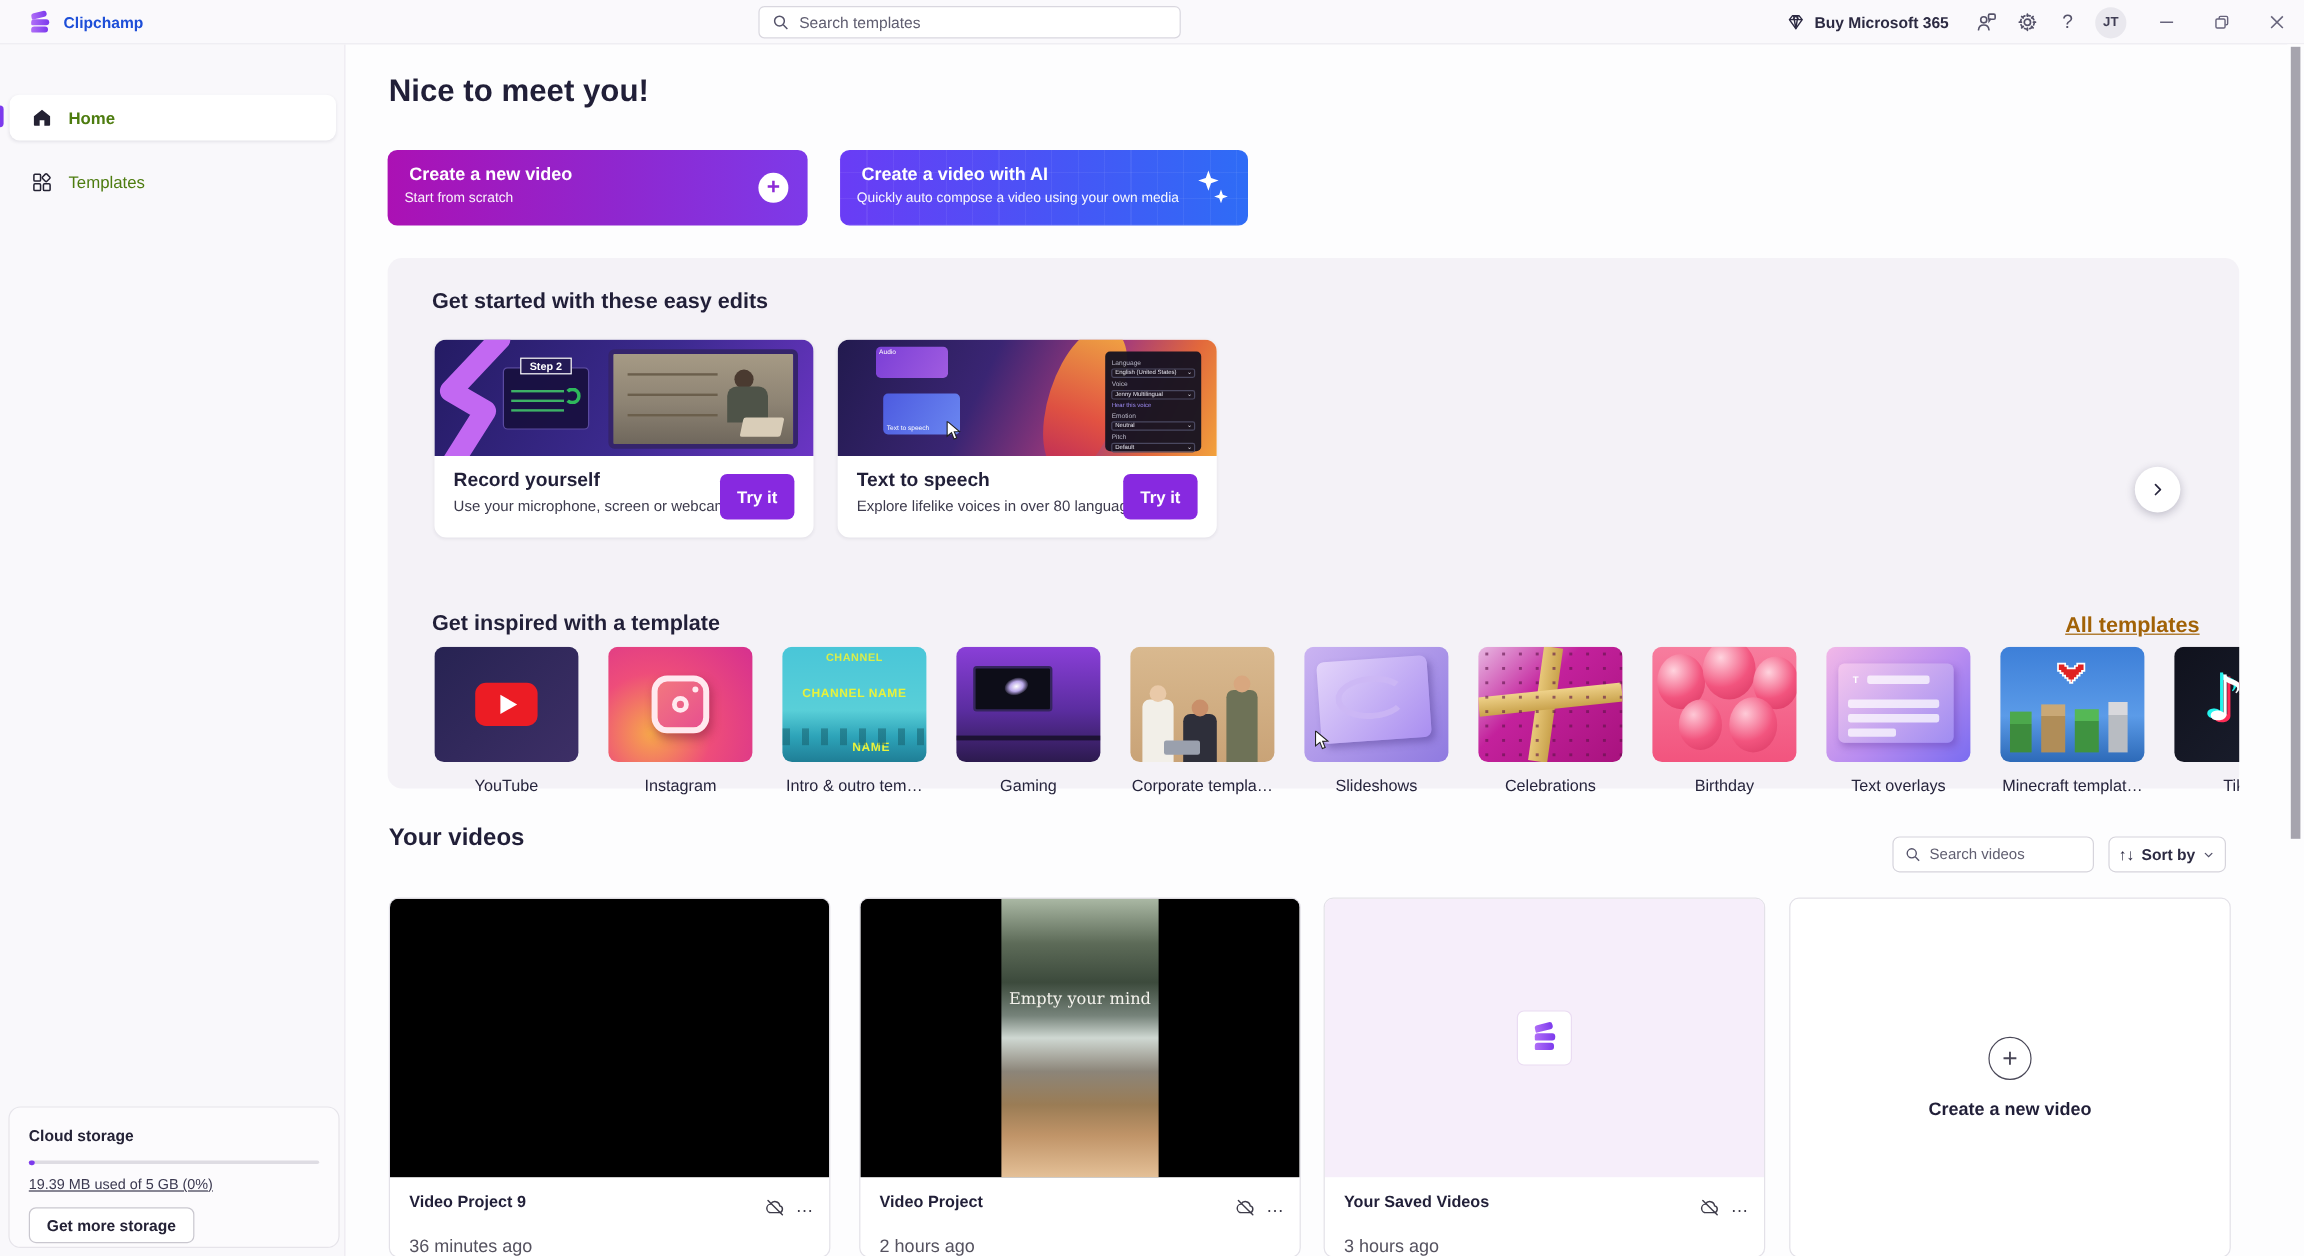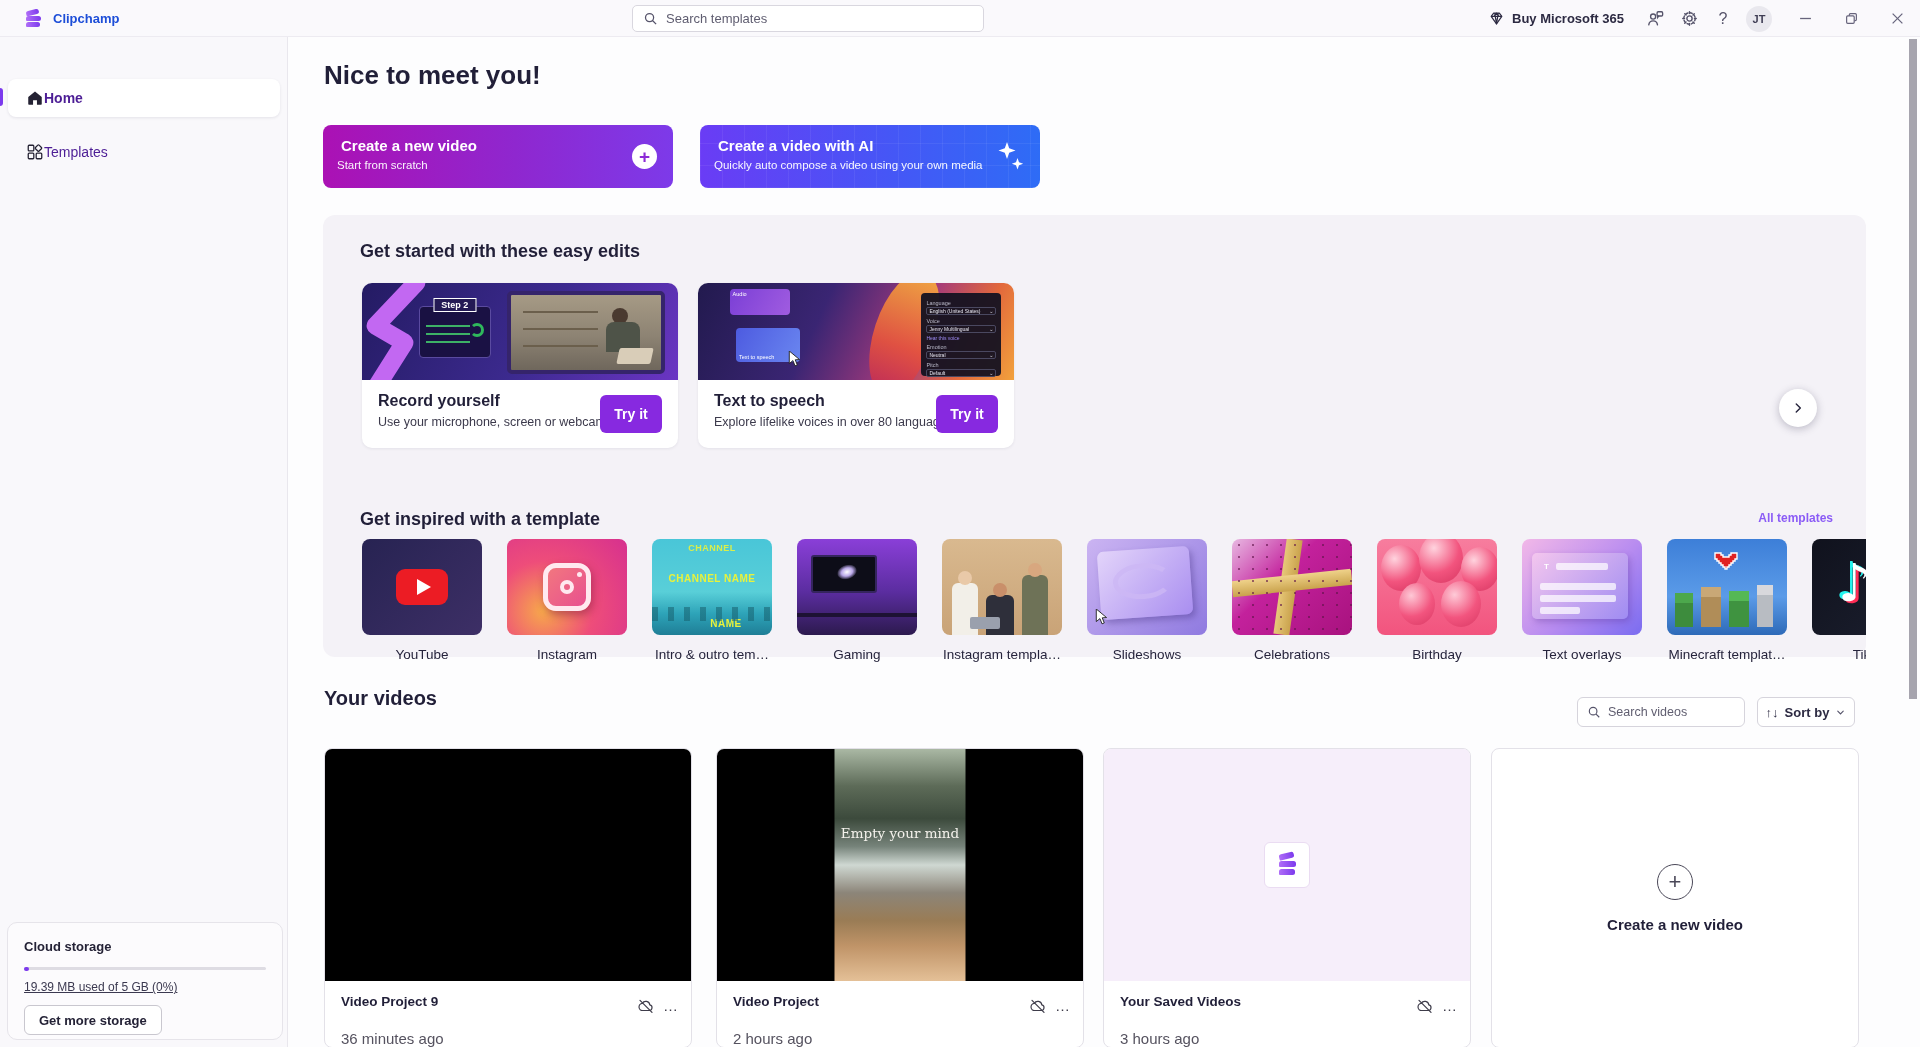--- a/index.html
+++ b/index.html
@@ -18,21 +18,21 @@
   #top-search input { border:none; outline:none; flex:1; font-size:13px; font-family:inherit; color:#3a384a; background:transparent; }
   #top-search input::placeholder { color:#5f5d70; }
   .tb-right { position:absolute; right:0; top:0; height:37px; display:flex; align-items:center; }
   .buy-btn { display:flex; align-items:center; gap:7px; font-size:13px; font-weight:600; color:#2c2a42; margin-right:14px; cursor:default; }
   .tb-icon { width:34px; height:37px; display:flex; align-items:center; justify-content:center; color:#55536a; }
   .avatar { width:26px; height:26px; border-radius:50%; background:#e9e8ee; color:#3f3d54; font-size:11px; font-weight:700; display:flex; align-items:center; justify-content:center; margin:0 10px 0 6px; }
   .win-ctl { width:46px; height:37px; display:flex; align-items:center; justify-content:center; color:#67647c; }
 
   
   #sidebar { position:absolute; left:0; top:37px; width:288px; height:1010px; background:#f9f8fb; border-right:1px solid #e9e7ed; }
-  .nav-item { position:absolute; left:8px; width:272px; height:38px; border-radius:8px; display:flex; align-items:center; padding-left:18px; font-size:14px; color:#4c1d95; cursor:pointer; }
+  .nav-item { position:absolute; left:8px; width:272px; height:38px; border-radius:8px; display:flex; align-items:center; gap:13px; padding-left:18px; font-size:14px; color:#4d7c0f; cursor:pointer; }
   .nav-item.active { background:#ffffff; box-shadow:0 1px 3px rgba(40,35,70,.10); font-weight:600; }
   .active-bar { position:absolute; left:0; top:51px; width:3px; height:18px; border-radius:0 3px 3px 0; background:#7c3aed; }
   #cloud-card { position:absolute; left:7px; top:885px; width:276px; height:118px; background:#fcfbfd; border:1px solid #e6e4ea; border-radius:10px; padding:16px; }
   #cloud-card h4 { font-size:13px; font-weight:700; color:#242236; }
   .storage-track { margin-top:13px; width:100%; height:3px; border-radius:2px; background:#dedce3; position:relative; }
   .storage-fill { position:absolute; left:0; top:-0.5px; height:4px; width:5px; border-radius:2px; background:#7c3aed; }
   .storage-link { display:inline-block; margin-top:10px; font-size:12px; color:#3b3950; text-decoration:underline; cursor:pointer; }
   .storage-btn { margin-top:10px; height:30px; padding:0 14px; background:#fff; border:1px solid #c9c7cf; border-radius:6px; font-size:13px; font-weight:600; color:#242236; font-family:inherit; cursor:pointer; }
 
   
@@ -79,21 +79,21 @@
   .mc1 { left:10%; top:6%; width:60px; height:26px; background:linear-gradient(120deg,#7b3fd6,#a05ce0); }
   .mc2 { left:12%; top:46%; width:64px; height:34px; background:linear-gradient(120deg,#4d5be0,#6a86f0); display:flex; align-items:flex-end; }
   .tts-panel { position:absolute; right:4%; top:10%; width:80px; height:86%; background:#141221f2; border-radius:4px; padding:4px 5px; color:#cfcede; }
   .tts-panel .pl { font-size:5.5px; margin-top:3px; color:#b9b8c8; }
   .tts-panel .pd { margin-top:1px; height:8px; border:1px solid #4a4860; border-radius:2px; font-size:5px; color:#e6e5ef; display:flex; align-items:center; justify-content:space-between; padding:0 2px; }
   .tts-panel .plink { font-size:5px; color:#9f8cf5; margin-top:2px; }
   .cursor-svg { position:absolute; }
 
   
   #tpl-h { position:absolute; left:37px; top:294px; }
-  #tpl-link { position:absolute; right:33px; top:296px; font-size:12px; font-weight:700; color:#8b5cf6; cursor:pointer; }
+  #tpl-link { position:absolute; right:33px; top:296px; font-size:18px; font-weight:700; color:#a16207; cursor:pointer;text-decoration:underline; }
   #tiles-clip { position:absolute; left:39px; top:324px; width:1504px; height:150px; overflow:hidden; }
   .tile { position:absolute; top:0; width:120px; cursor:pointer; }
   .tile-thumb { width:120px; height:96px; border-radius:8px; position:relative; overflow:hidden; }
   .tile-label { margin-top:12px; text-align:center; font-size:13.5px; color:#26243c; white-space:nowrap; }
   .t-youtube { background:linear-gradient(135deg,#272352,#3d2f66); }
   .yt-play { position:absolute; left:50%; top:50%; transform:translate(-50%,-50%); width:52px; height:36px; background:#ec1c24; border-radius:9px; }
   .yt-play::after { content:""; position:absolute; left:21px; top:10px; border-left:14px solid #fff; border-top:8px solid transparent; border-bottom:8px solid transparent; }
   .t-instagram { background:radial-gradient(circle at 30% 75%,#f7a84b 0%,#ee4d7a 45%,#d6308f 100%); }
   .ig-box { position:absolute; left:50%; top:50%; transform:translate(-50%,-50%); width:48px; height:48px; border:5px solid #ffe9ef; border-radius:13px; background:linear-gradient(135deg,#f2777f,#e8508f); box-shadow:2px 4px 8px rgba(120,20,60,.45); }
   .ig-lens { position:absolute; left:12px; top:12px; width:14px; height:14px; border:4px solid #ffe9ef; border-radius:50%; }
@@ -405,21 +405,21 @@
         <div class="tile-label">Gaming</div>
       </div>
 
       <div class="tile" style="left:580px;">
         <div class="tile-thumb t-corporate">
             <div class="corp-p cp1"></div>
             <div class="corp-p cp2"></div>
             <div class="corp-p cp3"></div>
             <div class="corp-laptop"></div>
           </div>
-        <div class="tile-label">Instagram templa…</div>
+        <div class="tile-label">Corporate templa…</div>
       </div>
 
       <div class="tile" style="left:725px;">
         <div class="tile-thumb t-slideshows">
           <div class="slide-card">
               <div class="slide-swirl"></div>
             </div>
           <svg class="cursor-svg" style="left:8px; top:70px;" width="14" height="16" viewBox="0 0 12 14">
               <path d="M1 0 L1 11 L4.2 8.4 L6 13 L8 12.2 L6.2 7.7 L10 7.5 Z" fill="#fff" stroke="#222" stroke-width="0.8"></path>
             </svg>

